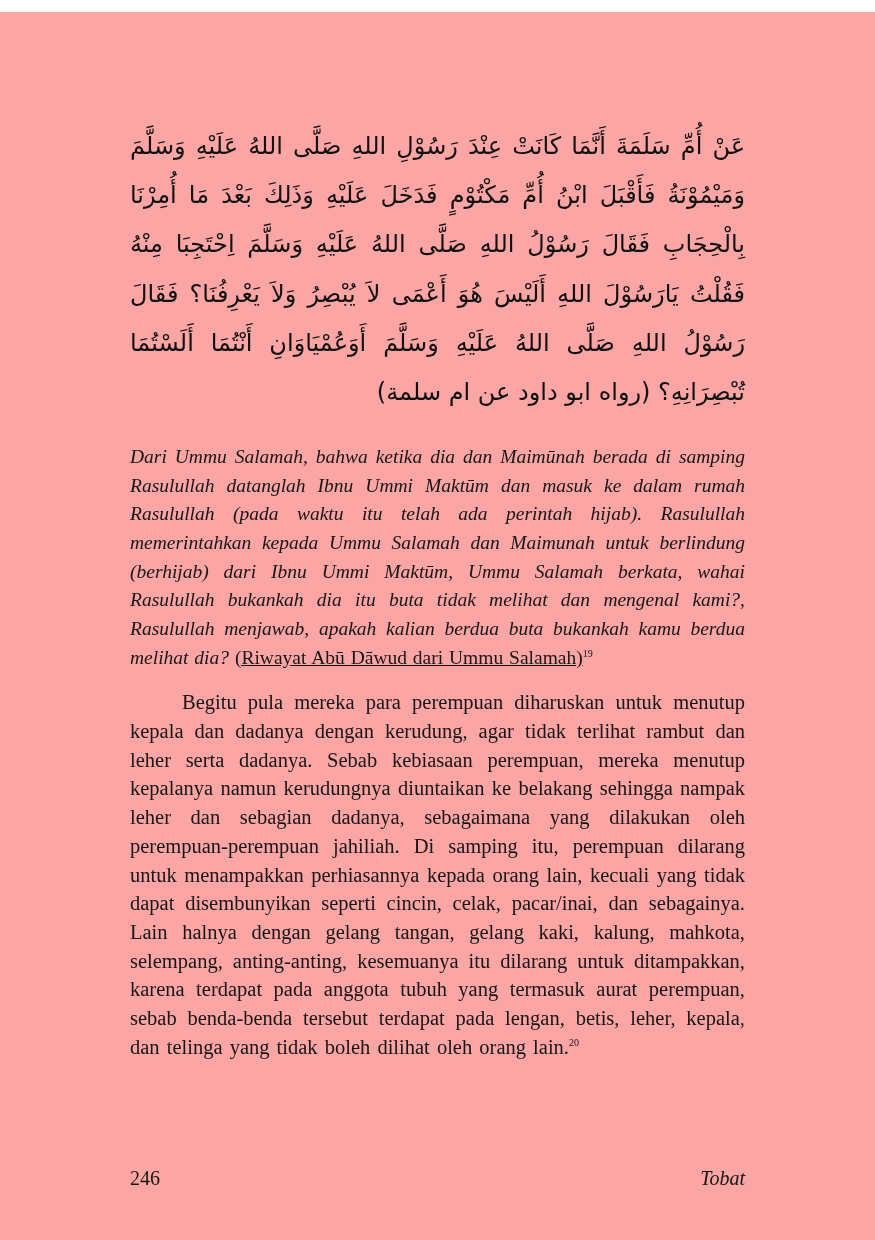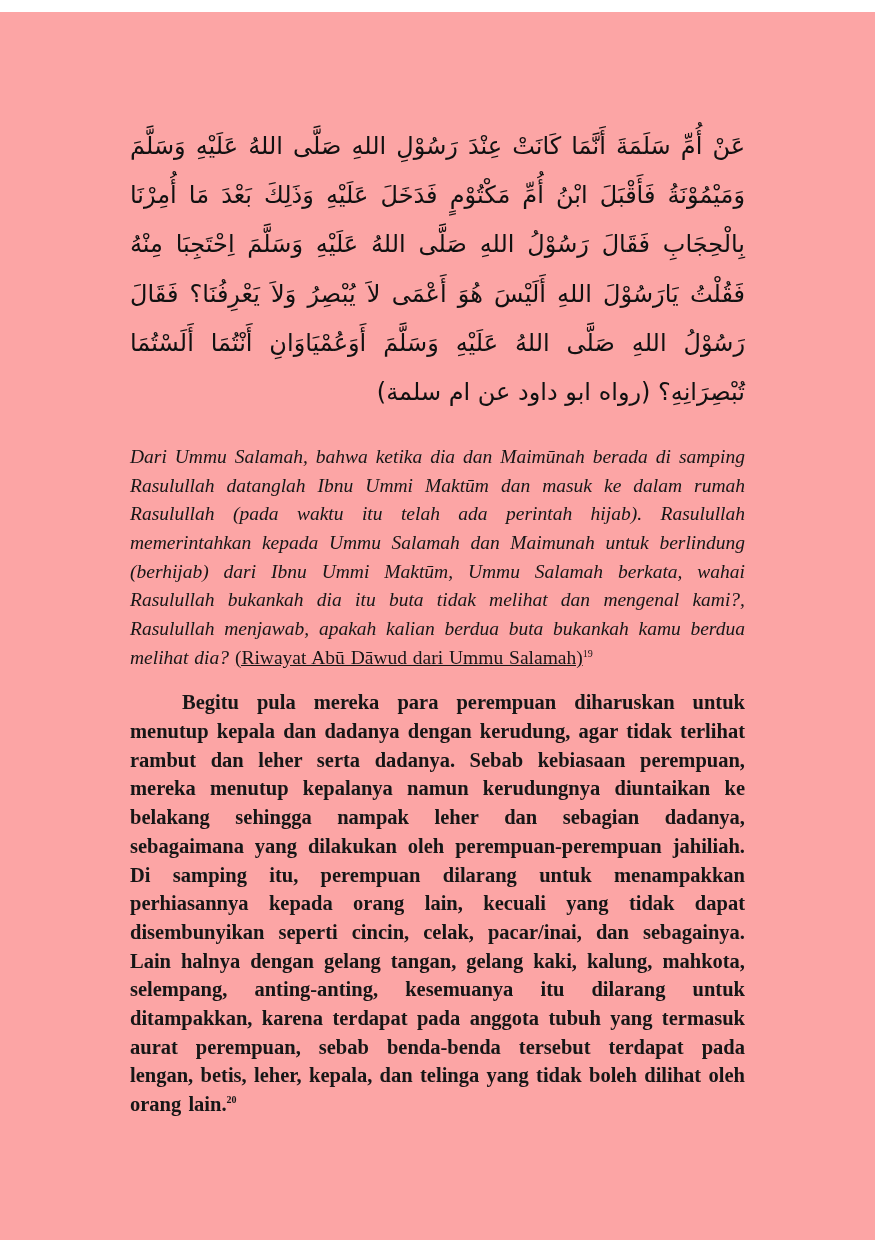--- a/index.html
+++ b/index.html
@@ -49,21 +49,20 @@
     vertical-align: super;
     line-height: 0;
   }
   .body-para {
     text-align: justify;
     text-indent: 52px;
     font-size: 20.5px;
     line-height: 1.40;
     margin: 0;
     word-spacing: 2px;
-    font-weight: bold;
   }
   .footer {
     position: absolute;
     left: 130px;
     right: 130px;
     bottom: 62px;
     display: flex;
     justify-content: space-between;
     align-items: baseline;
     font-size: 20px;
@@ -79,13 +78,17 @@
   <div class="content">
 
     <p class="arabic">عَنْ أُمِّ سَلَمَةَ أَنَّمَا كَانَتْ عِنْدَ رَسُوْلِ اللهِ صَلَّى اللهُ عَلَيْهِ وَسَلَّمَ وَمَيْمُوْنَةُ فَأَقْبَلَ ابْنُ أُمِّ مَكْتُوْمٍ فَدَخَلَ عَلَيْهِ وَذَلِكَ بَعْدَ مَا أُمِرْنَا بِالْحِجَابِ فَقَالَ رَسُوْلُ اللهِ صَلَّى اللهُ عَلَيْهِ وَسَلَّمَ اِحْتَجِبَا مِنْهُ فَقُلْتُ يَارَسُوْلَ اللهِ أَلَيْسَ هُوَ أَعْمَى لاَ يُبْصِرُ وَلاَ يَعْرِفُنَا؟ فَقَالَ رَسُوْلُ اللهِ صَلَّى اللهُ عَلَيْهِ وَسَلَّمَ أَوَعُمْيَاوَانِ أَنْتُمَا أَلَسْتُمَا تُبْصِرَانِهِ؟ (رواه ابو داود عن ام سلمة)</p>
 
     <p class="translation"><span>Dari Ummu Salamah, bahwa ketika dia dan Maimūnah berada di samping Rasulullah datanglah Ibnu Ummi Maktūm dan masuk ke dalam rumah Rasulullah (pada waktu itu telah ada perintah hijab). Rasulullah memerintahkan kepada Ummu Salamah dan Maimunah untuk berlindung (berhijab) dari Ibnu Ummi Maktūm, Ummu Salamah berkata, wahai Rasulullah bukankah dia itu buta tidak melihat dan mengenal kami?, Rasulullah menjawab, apakah kalian berdua buta bukankah kamu berdua melihat dia? </span><span class="citation">(Riwayat Abū Dāwud dari Ummu Salamah)</span><span class="footnote-ref">19</span></p>
 
     <p class="body-para"><span>Begitu pula mereka para perempuan diharuskan untuk menutup kepala dan dadanya dengan kerudung, agar tidak terlihat rambut dan leher serta dadanya. Sebab kebiasaan perempuan, mereka menutup kepalanya namun kerudungnya diuntaikan ke belakang sehingga nampak leher dan sebagian dadanya, sebagaimana yang dilakukan oleh perempuan-perempuan jahiliah. Di samping itu, perempuan dilarang untuk menampakkan perhiasannya kepada orang lain, kecuali yang tidak dapat disembunyikan seperti cincin, celak, pacar/inai, dan sebagainya. Lain halnya dengan gelang tangan, gelang kaki, kalung, mahkota, selempang, anting-anting, kesemuanya itu dilarang untuk ditampakkan, karena terdapat pada anggota tubuh yang termasuk aurat perempuan, sebab benda-benda tersebut terdapat pada lengan, betis, leher, kepala, dan telinga yang tidak boleh dilihat oleh orang lain.</span><span class="footnote-ref">20</span></p>
 
   </div>
 
+  <div class="footer">
+    <span>246</span>
+    <span class="running-title">Tobat</span>
+  </div>
 </div>
 
 </body></html>

